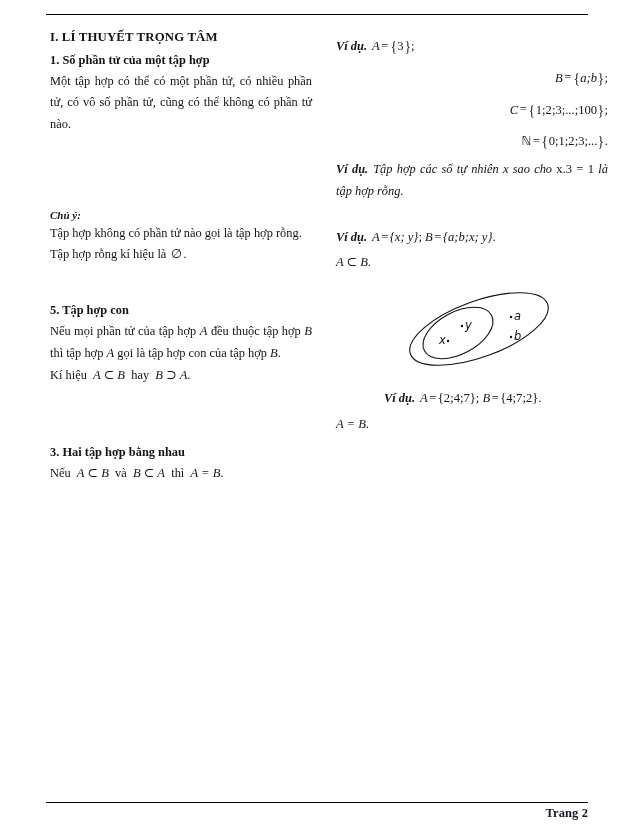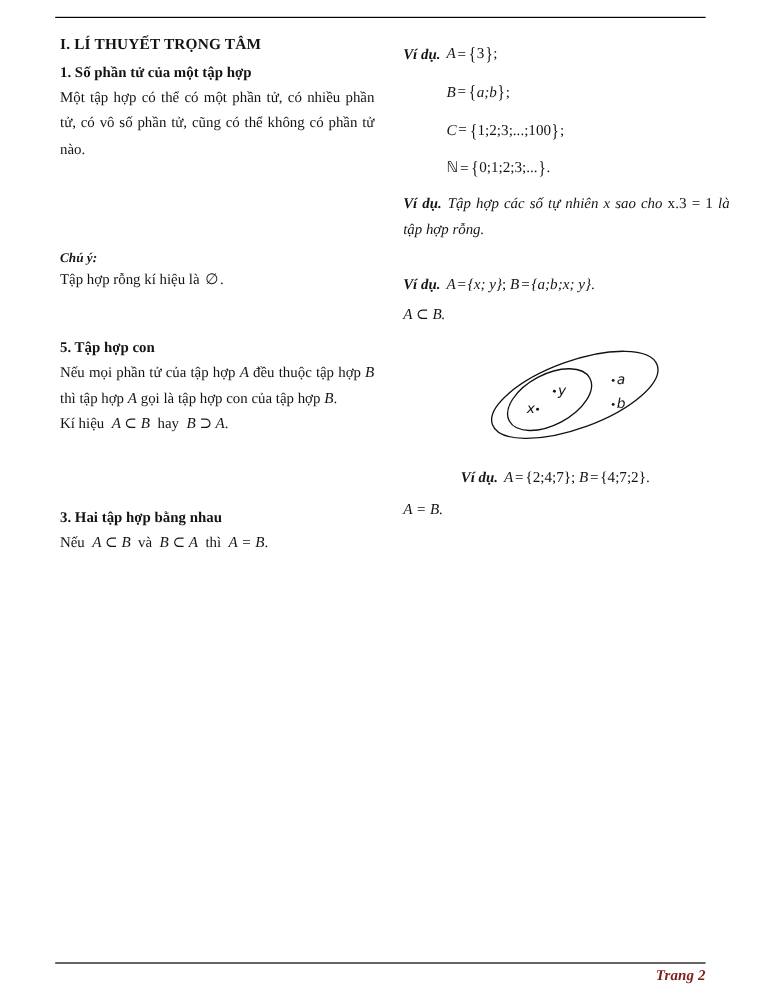--- a/index.html
+++ b/index.html
@@ -42,22 +42,21 @@
     height: 0;
     border-top: 1.6px solid #000;
   }
   .footer-page {
     position: absolute;
     right: 44px;
     top: 806px;
     font-size: 12.5px;
     font-weight: bold;
     letter-spacing: 0.1px;
-    color: #7f1d1d;
-    font-style: italic;
+    color: #0f172a;
   }
 
   
   .col-left {
     position: absolute;
     left: 50px;
     top: 30px;
     width: 262px;
   }
   .col-right {
@@ -130,21 +129,21 @@
     font-size: 12.6px;
     line-height: 2.05;
     white-space: nowrap;
   }
   .ex-label {
     font-weight: bold;
     font-style: italic;
     font-size: 12.4px;
     padding-right: 5px;
   }
-  .indent-eq { padding-left: 36px; }
+  .indent-eq { padding-left: 36px; text-align: right; }
 
   .ital-para {
     font-size: 12.4px;
     font-style: italic;
     line-height: 1.74;
     margin: 0;
     text-align: justify;
   }
 
   
@@ -174,20 +173,21 @@
     <div class="h-main">I. LÍ THUYẾT TRỌNG TÂM</div>
 
     <div class="h-sub">1. Số phần tử của một tập hợp</div>
 
     <p class="para">Một tập hợp có thể có một phần tử, có nhiều phần tử, có vô số phần tử, cũng có thể không có phần tử nào.</p>
 
     <div class="gap-a"></div>
 
     <div class="note-label">Chú ý:</div>
 
+    <p class="para nojust">Tập hợp không có phần tử nào gọi là tập hợp rỗng.</p>
 
     <p class="para nojust">
       <span>Tập hợp rỗng kí hiệu là</span>
       <span class="mo">∅</span><span>.</span>
     </p>
 
     <div class="gap-b"></div>
 
     <div class="h-sub">5. Tập hợp con</div>
 

